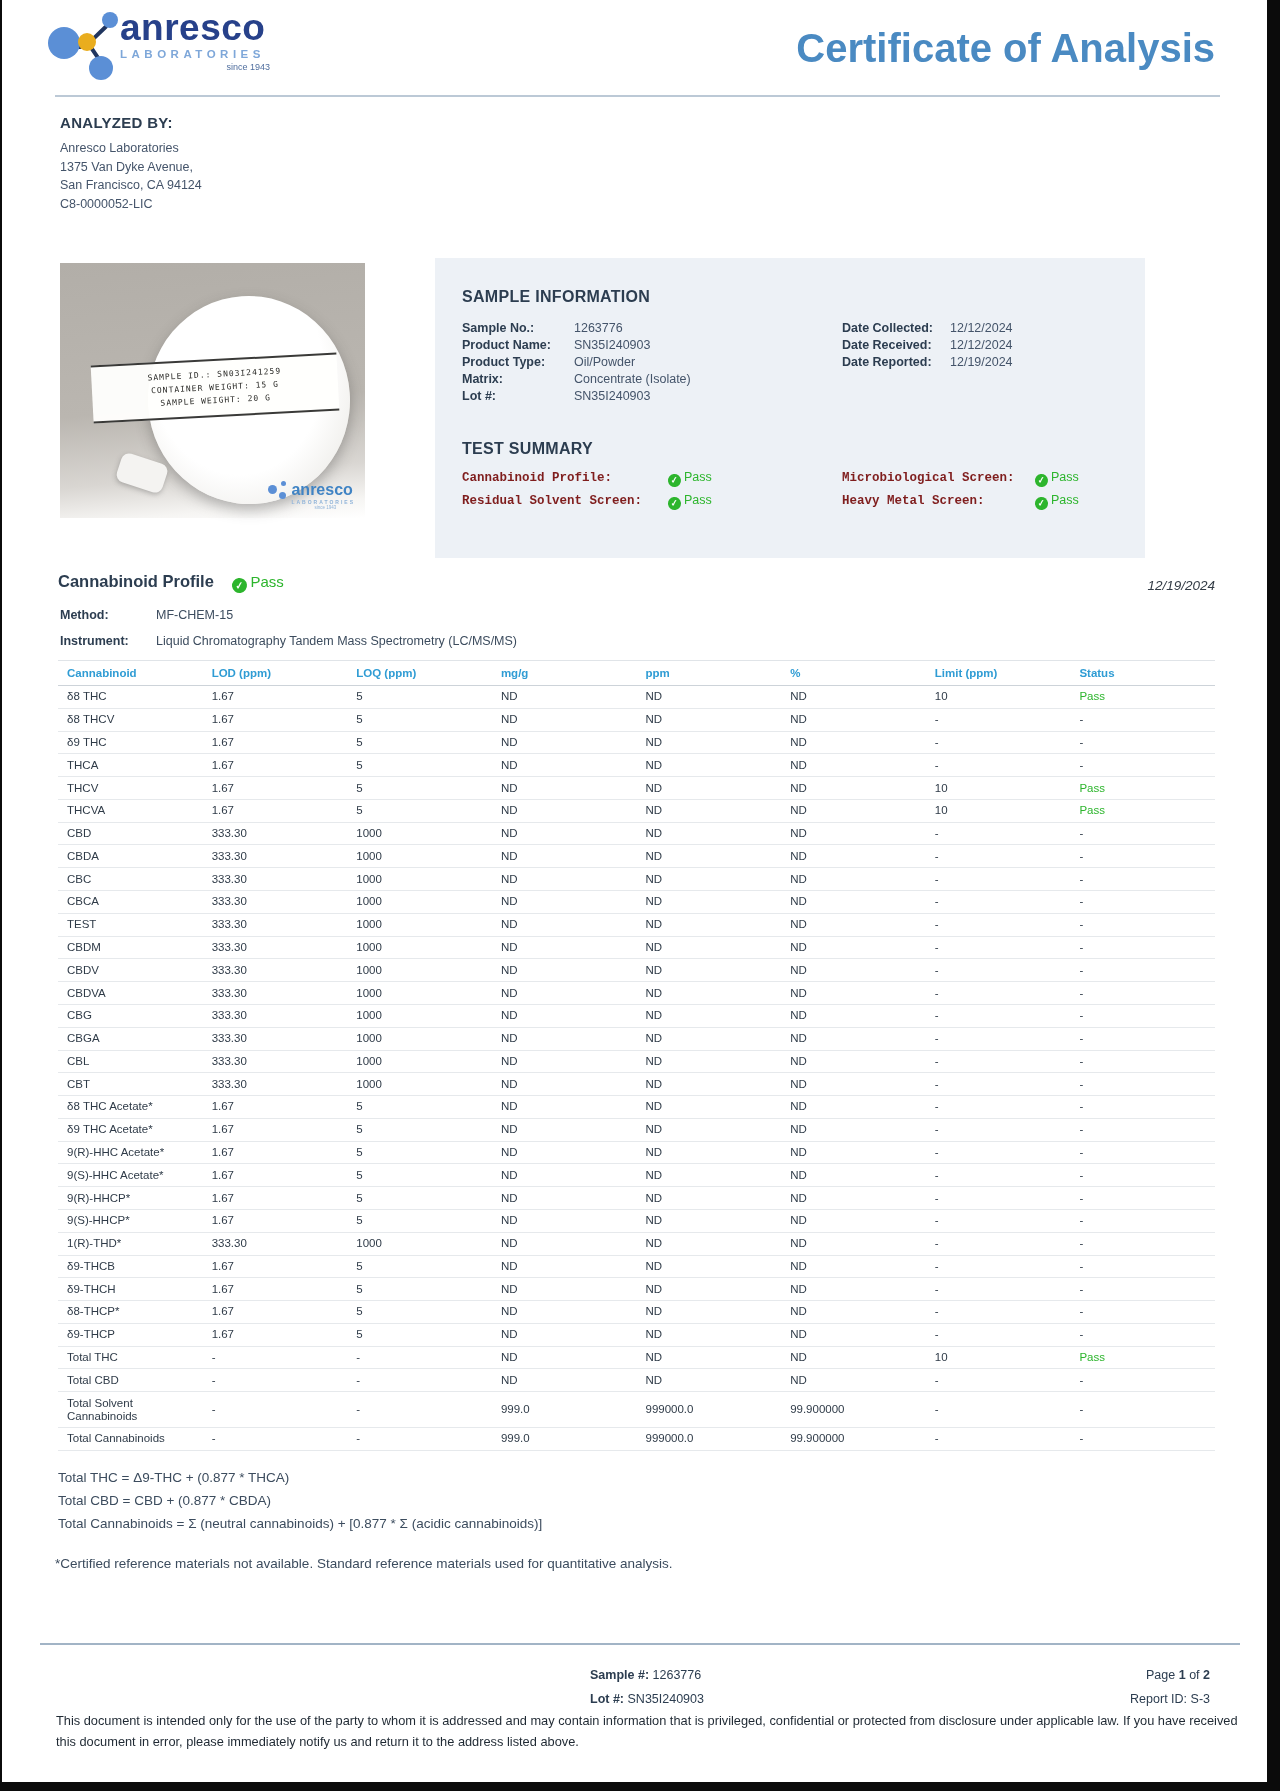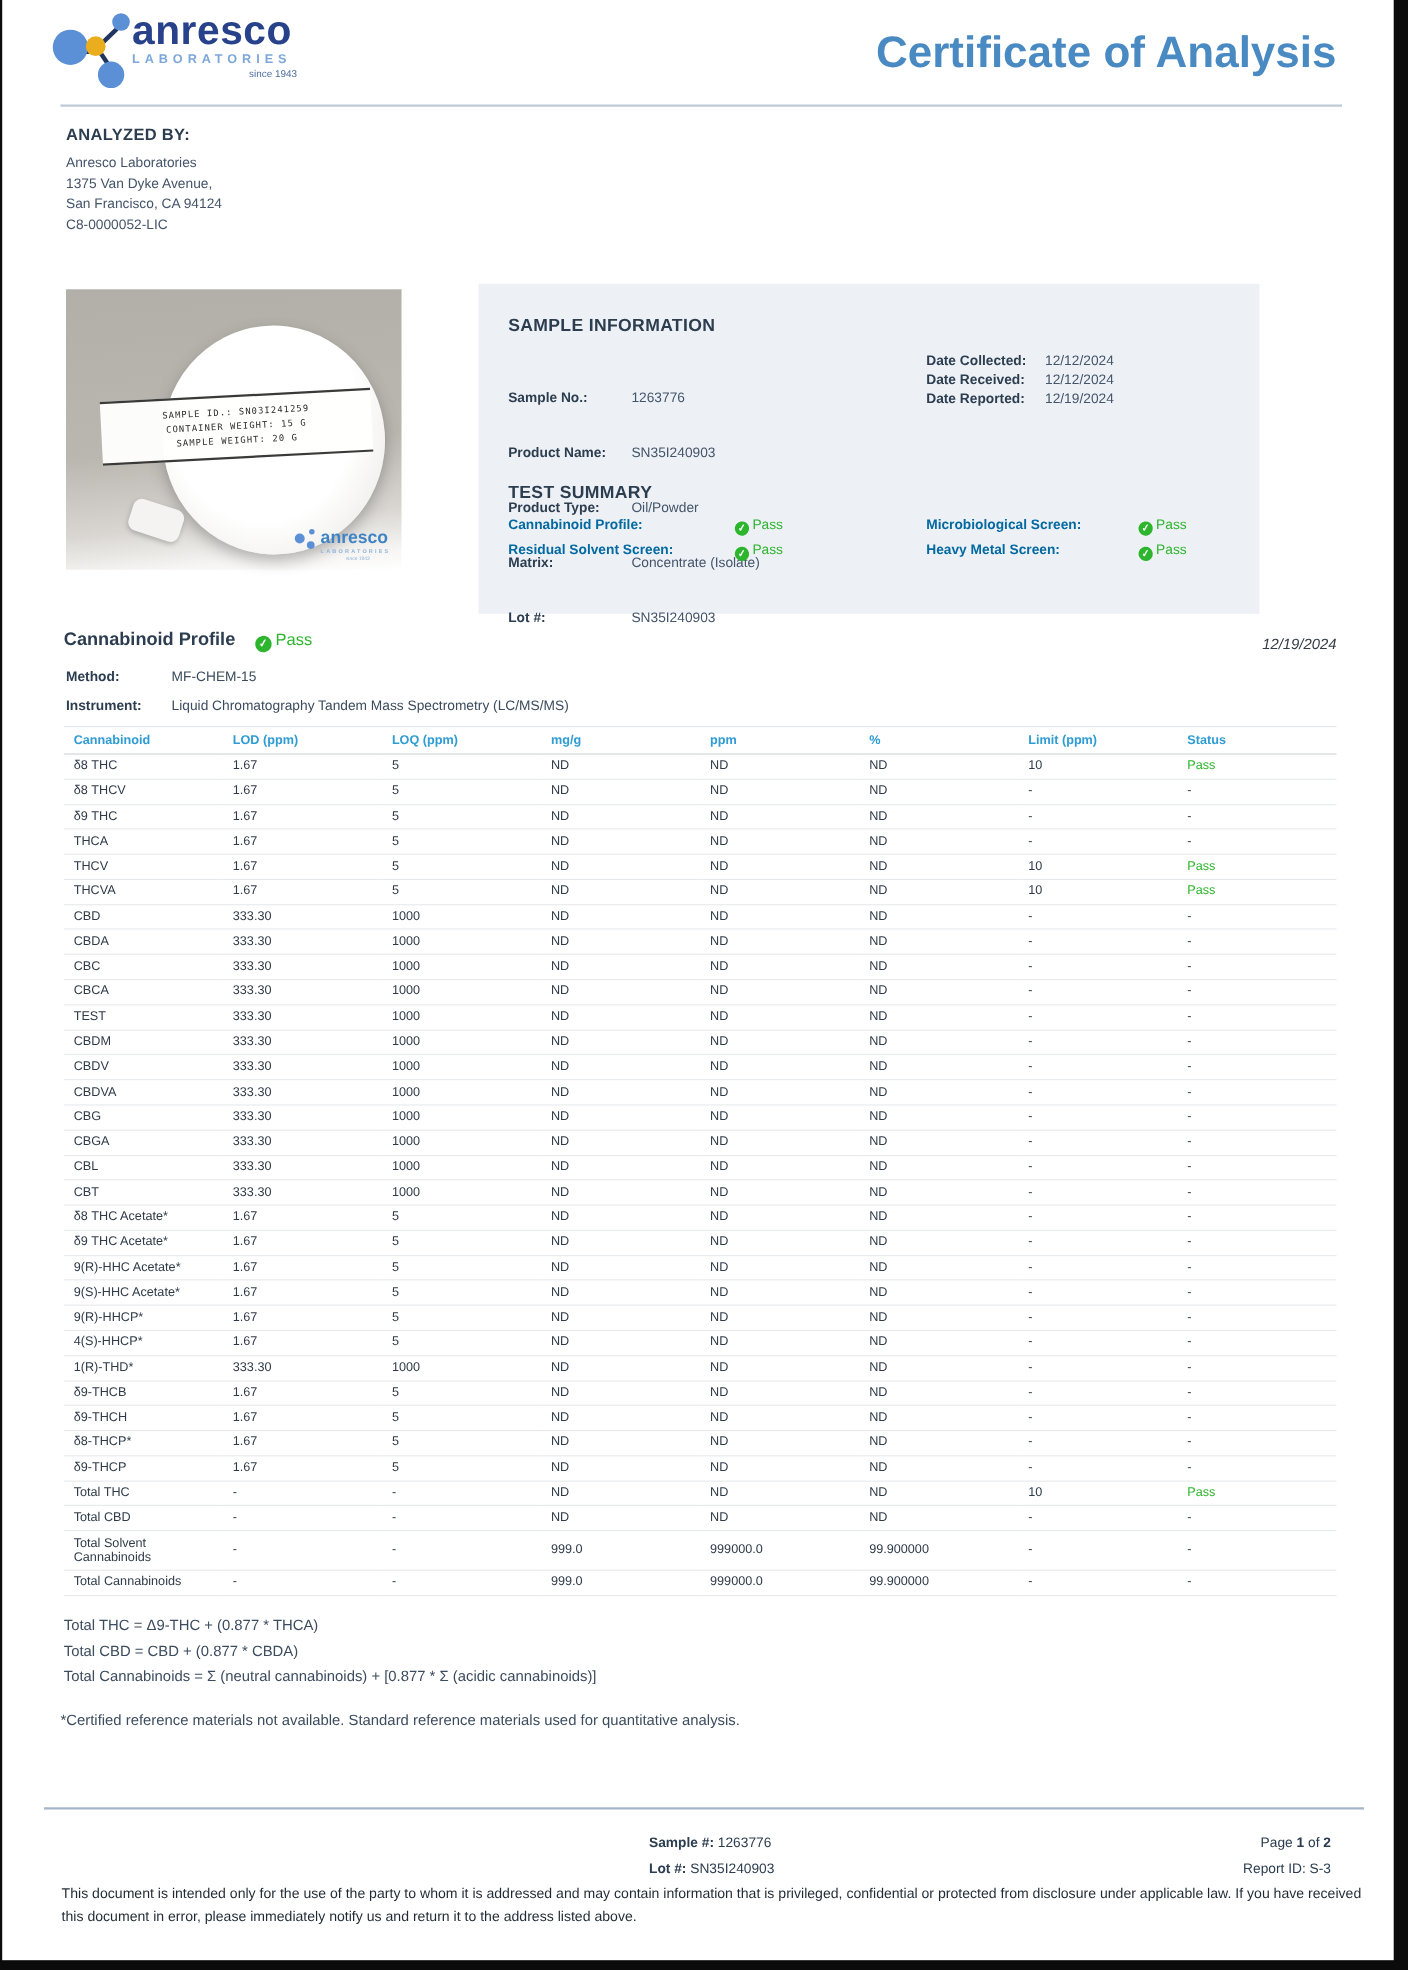--- a/index.html
+++ b/index.html
@@ -64,25 +64,25 @@
 
   
   .info-panel { position:absolute; left:435px; top:258px; width:710px; height:300px; background:#edf1f6; }
   .si-heading, .ts-heading { position:absolute; left:27px; font-size:16px; font-weight:bold; color:#2c3d50; letter-spacing:0.3px; }
   .si-heading { top:30px; }
   .ts-heading { top:182px; }
   .si-fields { position:absolute; left:27px; top:62px; }
   .si-dates  { position:absolute; left:407px; top:62px; }
   .kv { font-size:12.5px; line-height:17px; }
   .kv .k { display:inline-block; font-weight:bold; color:#2c3d50; }
-  .si-fields .k { width:112px;margin-top:33px; }
+  .si-fields .k { width:112px; }
   .si-dates .k { width:108px; }
   .kv .v { color:#44546a; }
   .ts-row { position:absolute; font-size:12.5px; }
-  .ts-row .k { font-weight:bold; color:#0369a1; }
+  .ts-row .k { font-weight:bold; color:#7f1d1d;font-family:Liberation Mono, monospace; }
   .ts-l1 { left:27px;  top:212px; } .ts-l1 .badge { position:absolute; left:206px; top:0; }
   .ts-l2 { left:27px;  top:235px; } .ts-l2 .badge { position:absolute; left:206px; top:0; }
   .ts-r1 { left:407px; top:212px; } .ts-r1 .badge { position:absolute; left:193px; top:0; }
   .ts-r2 { left:407px; top:235px; } .ts-r2 .badge { position:absolute; left:193px; top:0; }
   .ts-row { width:420px; }
 
   .badge { white-space:nowrap; }
   .check-icon { display:inline-block; width:13px; height:13px; border-radius:50%; background:#2db52d;
     color:#fff; font-size:9px; line-height:13px; text-align:center; font-weight:bold;
     margin-right:3px; vertical-align:-2px; transform:rotate(-8deg); }
@@ -476,21 +476,21 @@
           <td>9(R)-HHCP*</td>
           <td>1.67</td>
           <td>5</td>
           <td>ND</td>
           <td>ND</td>
           <td>ND</td>
           <td>-</td>
           <td>-</td>
         </tr>
         <tr>
-          <td>4(S)-HHCP*</td>
+          <td>9(S)-HHCP*</td>
           <td>1.67</td>
           <td>5</td>
           <td>ND</td>
           <td>ND</td>
           <td>ND</td>
           <td>-</td>
           <td>-</td>
         </tr>
         <tr>
           <td>1(R)-THD*</td>

